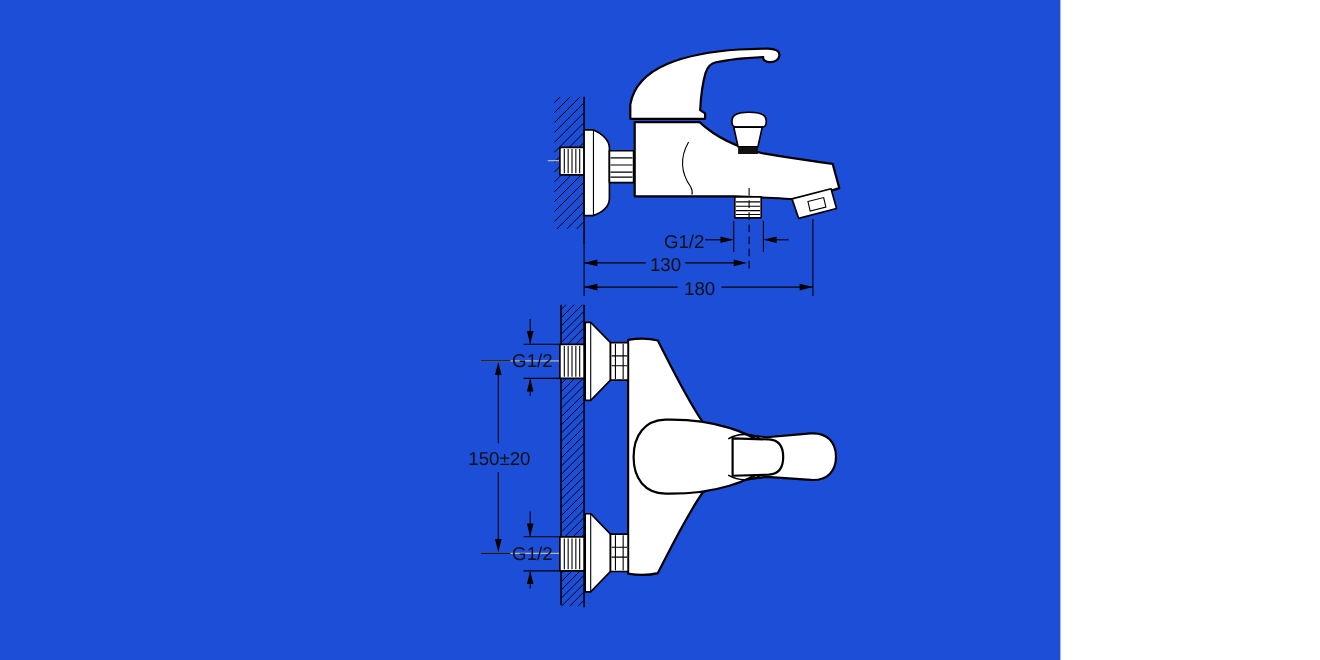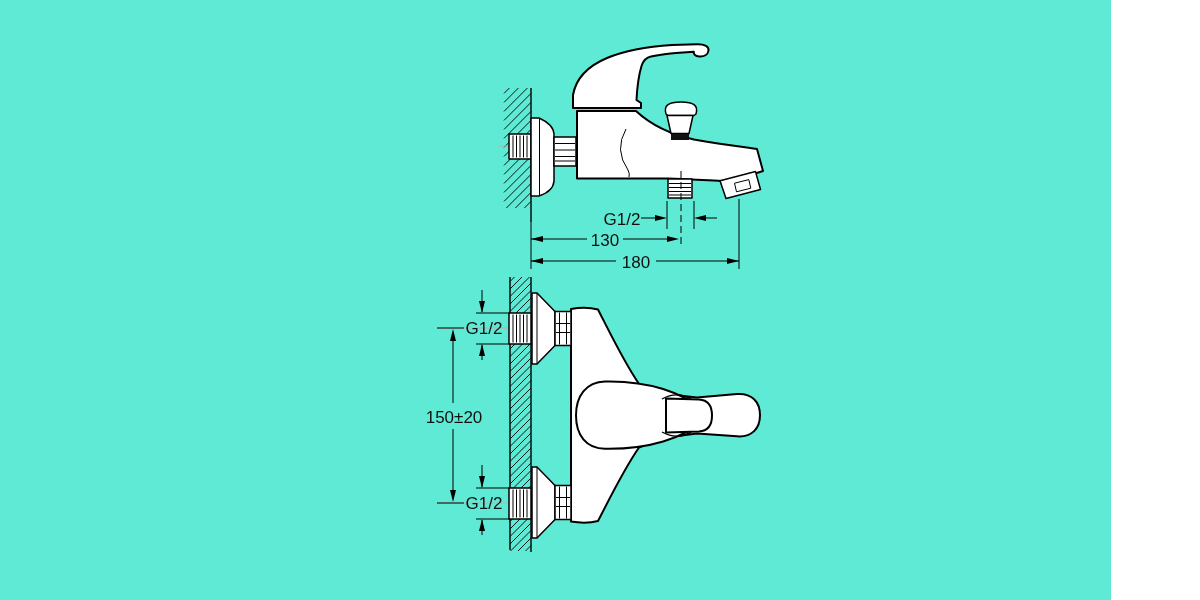--- a/index.html
+++ b/index.html
@@ -1,16 +1,16 @@
 <!DOCTYPE html>
 <html><head>
 <meta charset="utf-8">
 <style>
   html,body{margin:0;padding:0;background:#ffffff;}
-  .stage{position:relative;width:1111px;height:600px;background:#5eead4;overflow:hidden;
+  .stage{position:relative;width:964px;height:600px;background:#1d4ed8;overflow:hidden;
          font-family:"Liberation Sans",sans-serif;}
   svg{display:block;}
   .outline{fill:#ffffff;stroke:#000000;stroke-width:2;stroke-linejoin:round;}
   .outline-thin{fill:#ffffff;stroke:#000000;stroke-width:1.5;stroke-linejoin:round;}
   .detail{fill:none;stroke:#000000;stroke-width:1.4;}
   .thin{fill:none;stroke:#000000;stroke-width:1;}
   .hatch{fill:none;stroke:#000000;stroke-width:0.9;}
   .dimline{fill:none;stroke:#000000;stroke-width:1;}
   .arrow{fill:#000000;stroke:none;}
   .cline{fill:none;stroke:#b3b3b3;stroke-width:1.2;}

